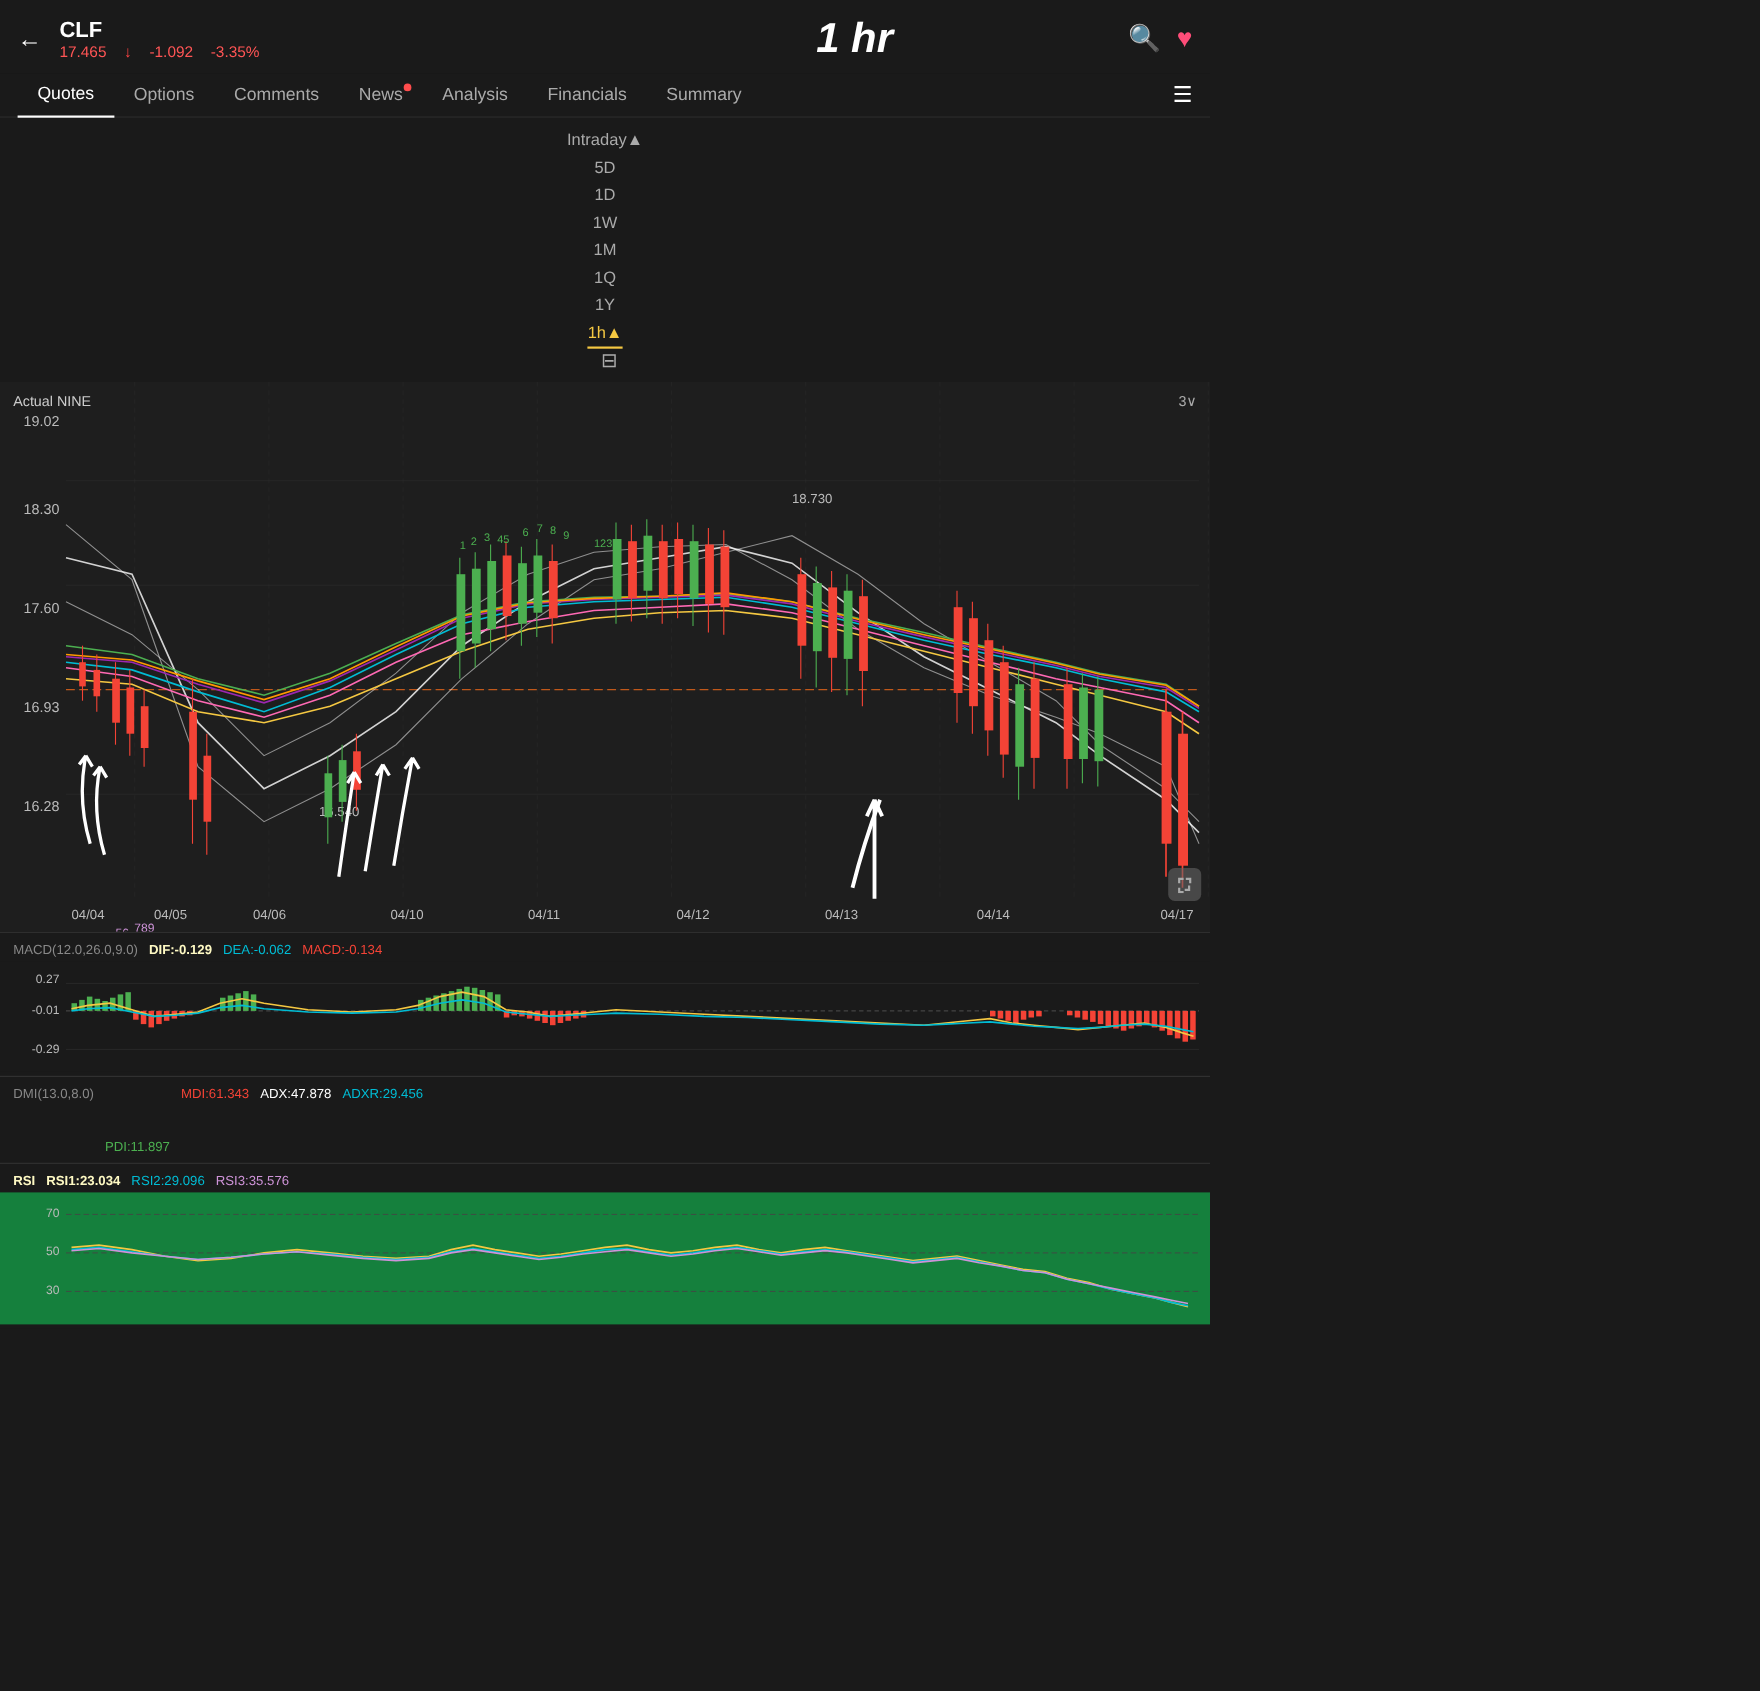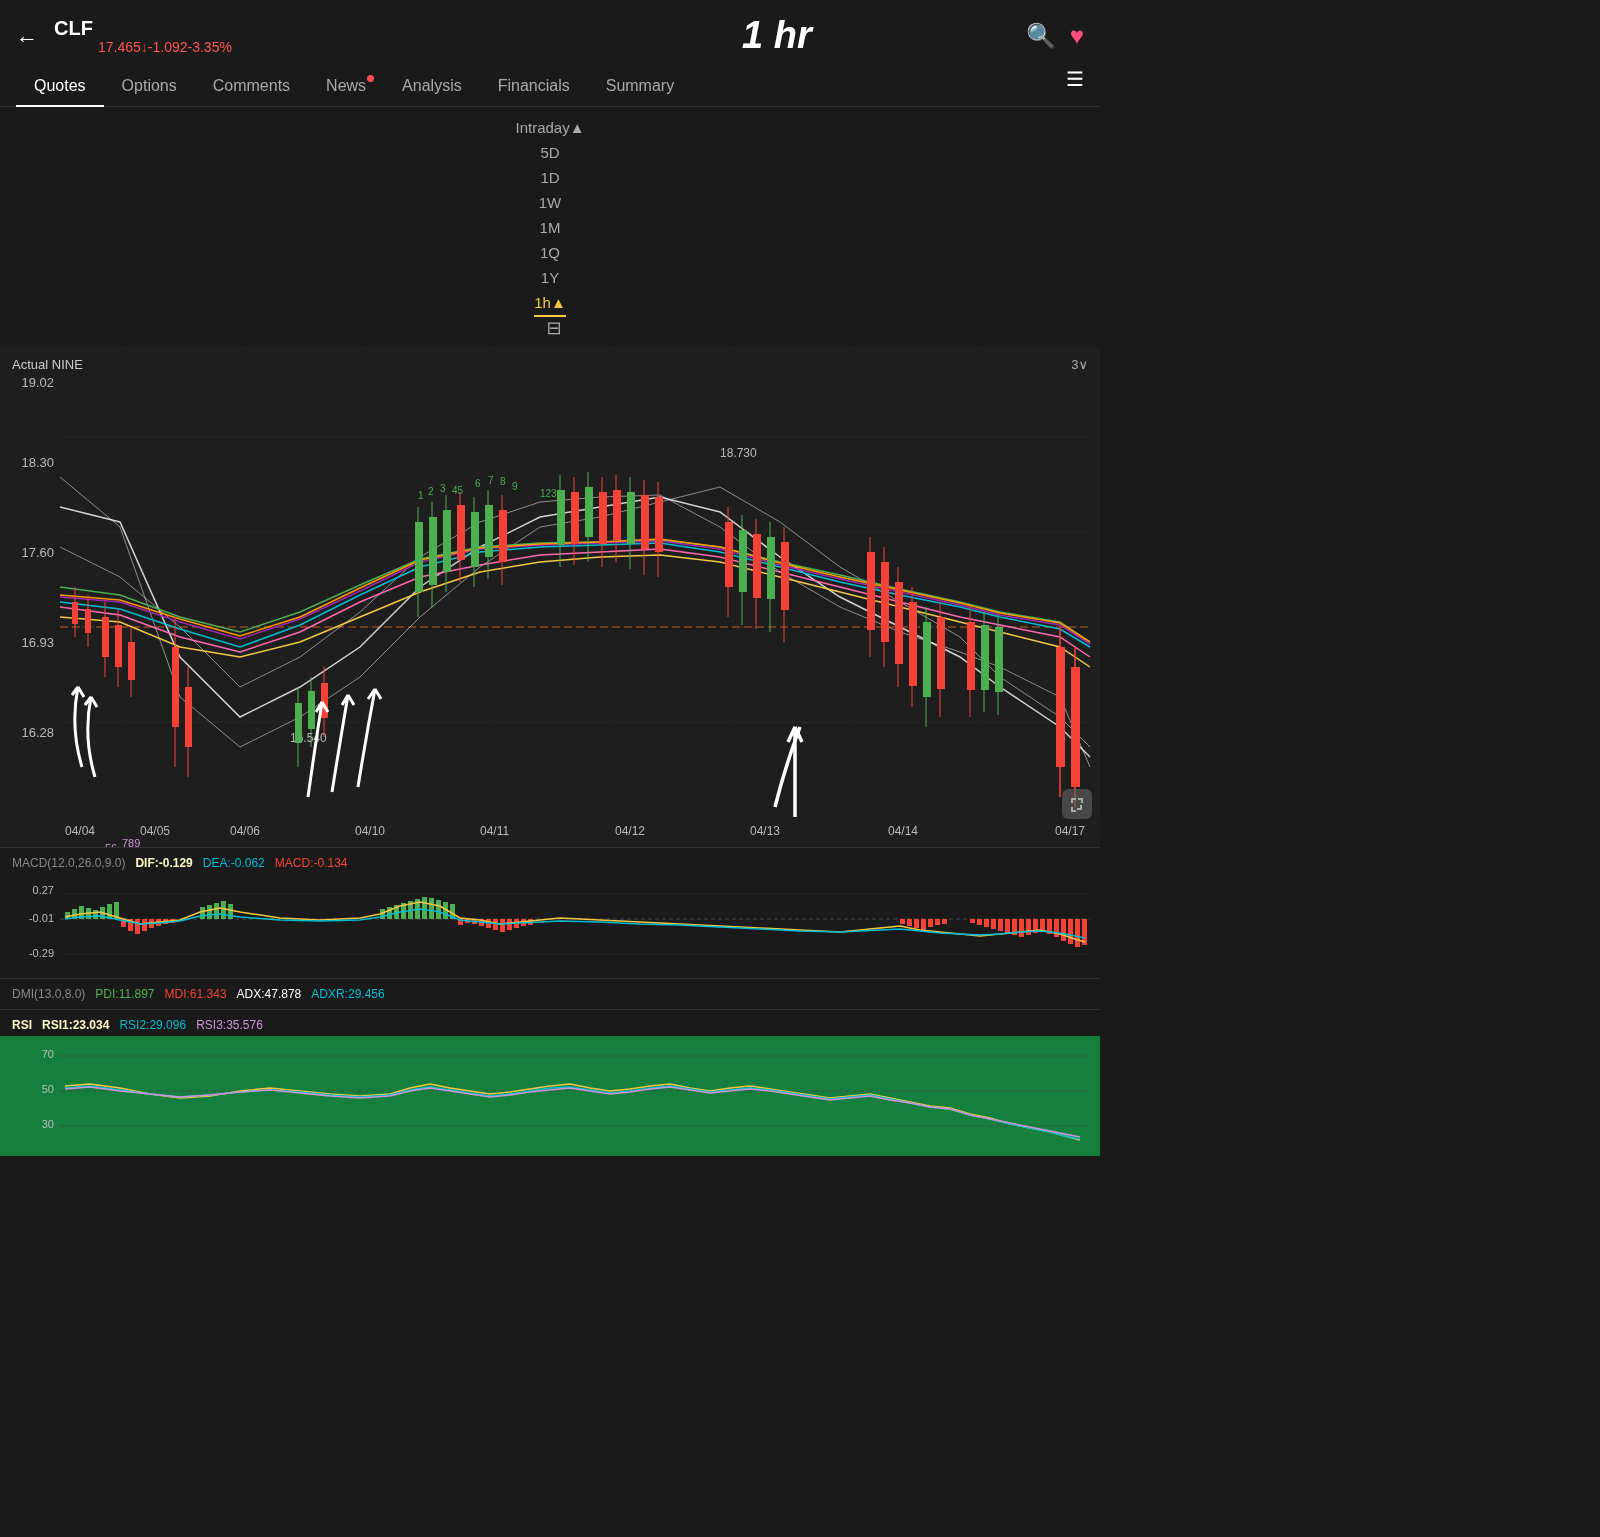--- a/index.html
+++ b/index.html
@@ -30,22 +30,21 @@
     .ticker-symbol {
       font-size: 20px;
       font-weight: 700;
       color: #ffffff;
       line-height: 1.1;
     }
     .ticker-price {
       font-size: 14px;
       color: #ff4444;
       display: flex;
-      gap: 0;
-      margin-left: 44px;
+      gap: 16px;
     }
     .ticker-price .price { color: #ff5555; }
     .ticker-price .change { color: #ff5555; }
     .timeframe-label {
       font-size: 38px;
       font-weight: 800;
       font-style: italic;
       color: #ffffff;
       flex: 1;
       text-align: center;
@@ -57,20 +56,21 @@
     }
     .search-icon, .heart-icon {
       font-size: 24px;
       cursor: pointer;
     }
     .heart-icon { color: #ff4d79; }
 
     
     .nav-tabs {
       display: flex;
+      align-items: center;
       padding: 0 16px;
       border-bottom: 1px solid #333;
       background: #1a1a1a;
       gap: 0;
     }
     .nav-tab {
       padding: 10px 18px;
       font-size: 16px;
       color: #aaa;
       cursor: pointer;
@@ -185,21 +185,21 @@
       border-top: 1px solid #333;
     }
     .indicator-header {
       padding: 4px 12px;
       font-size: 12px;
       color: #888;
       display: flex;
       gap: 10px;
       flex-wrap: wrap;
     }
-    .ind-green { color: #4caf50; }
+    .ind-green { color: #4caf50; margin-top: 48px; }
     .ind-red { color: #f44336; }
     .ind-cyan { color: #00bcd4; }
     .ind-white { color: #ffffff; }
     .ind-yellow { color: #fef9c3; font-weight: bold; }
     .ind-purple { color: #ce93d8; }
 
     .macd-chart {
       position: relative;
       height: 100px;
       background: #1a1a1a;

